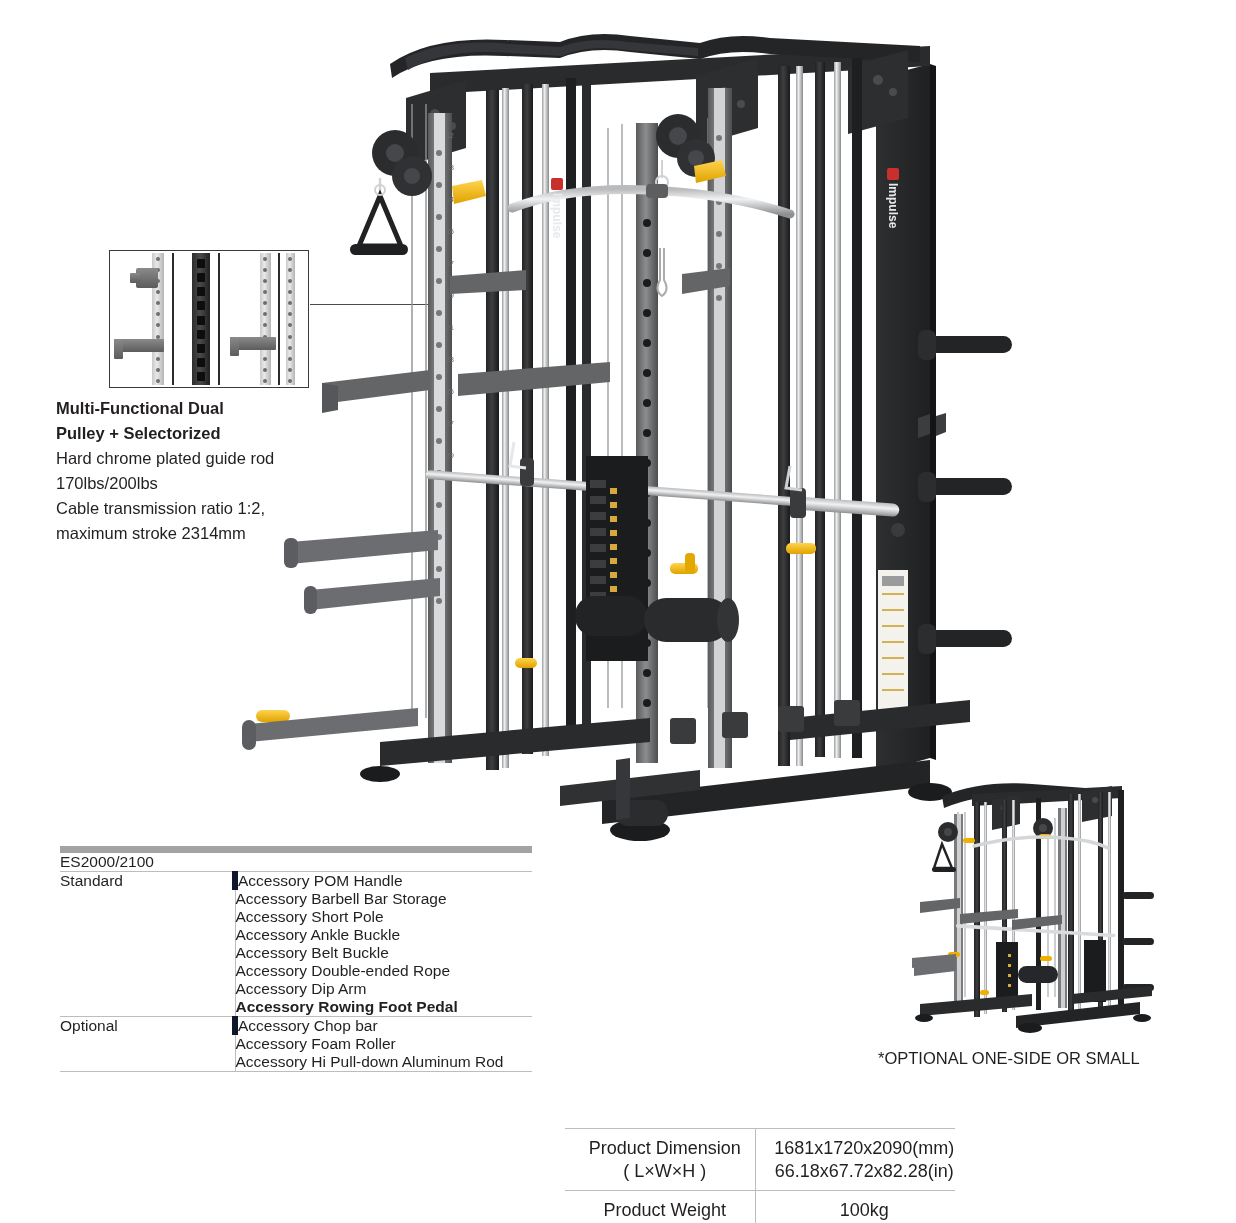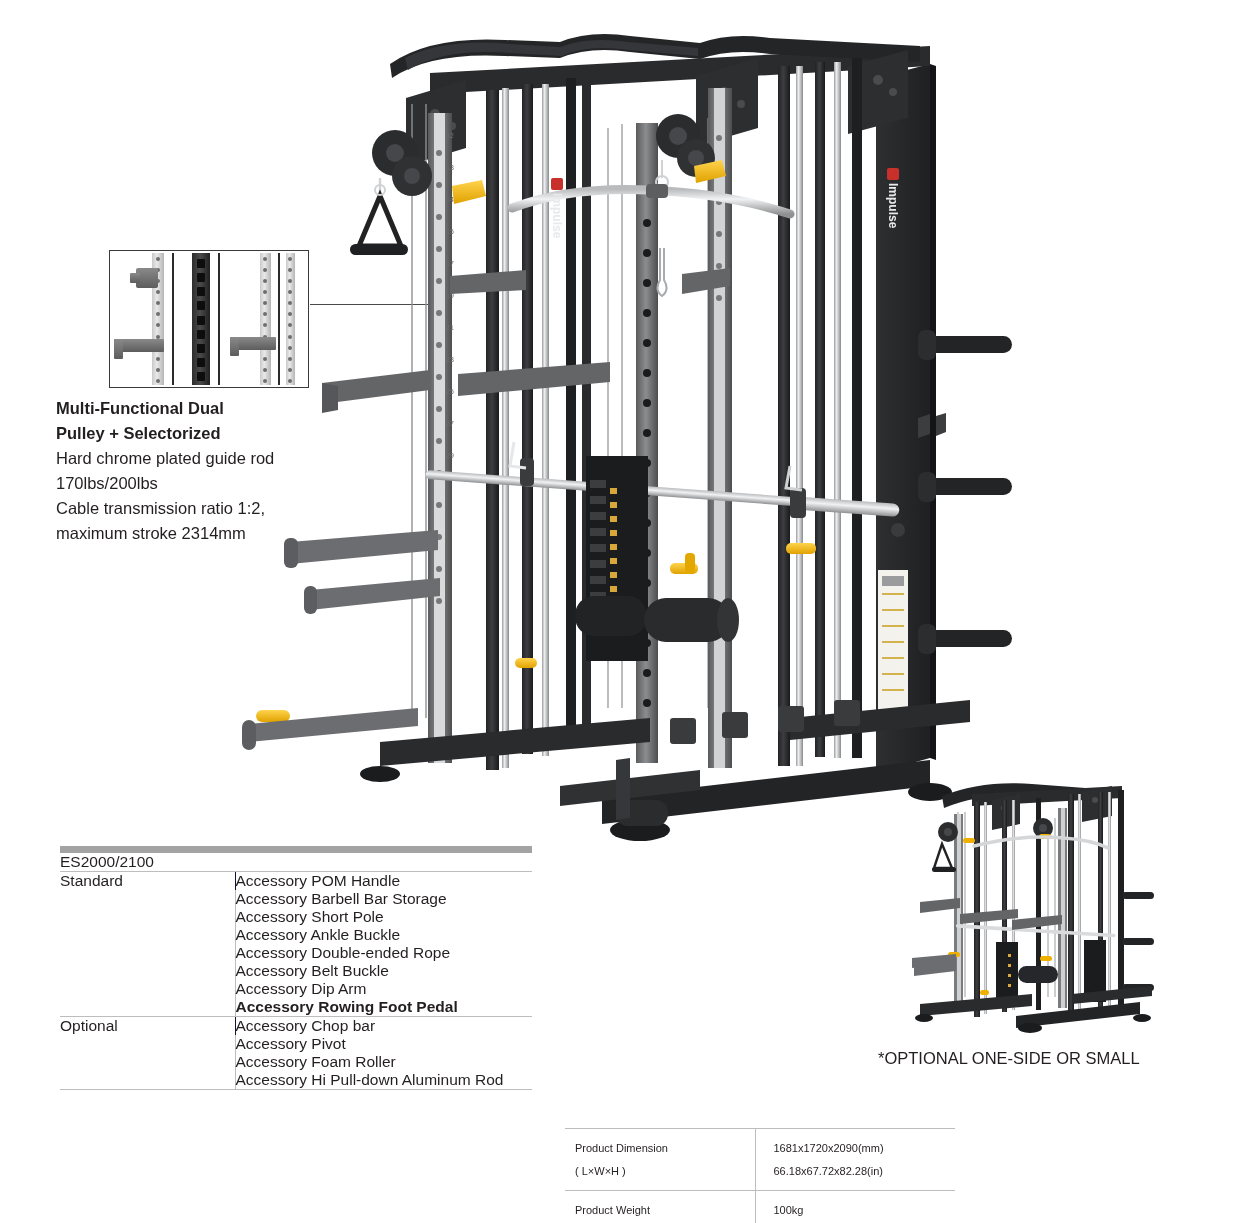--- a/index.html
+++ b/index.html
@@ -119,21 +119,21 @@
   #accessories-table td { padding: 0; vertical-align: top; }
   .acc-title-row td {
     border-top: 7px solid #a3a3a3;
     border-bottom: 1px solid #bdbdbd;
     padding: 7px 0 8px 14px;
     font-size: 15.5px;
   }
   .acc-cat {
     width: 175px;
     padding: 12px 0 10px 14px;
-    border-right: 1px solid #0f172a;
+    border-right: 6px solid #0f172a;
     font-size: 15.5px;
     margin-top: 12px;
   }
   .acc-cat-blank {
     width: 175px;
     border-right: 1px solid #bdbdbd;
     padding: 0;
   }
   .acc-item {
     padding: 12px 0 10px 30px;
@@ -148,22 +148,23 @@
     position: absolute;
     left: 565px; top: 1128px;
     width: 390px;
     border-collapse: collapse;
     font-size: 15px;
     color: #231f20;
   }
   #spec-table td {
     padding: 8px 0 7px 10px;
     vertical-align: top;
-    font-size: 11px;
+    font-size: 18px;
     line-height: 23px;
+    text-align: center;
   }
   #spec-table tr { border-bottom: 1px solid #bdbdbd; }
   #spec-table tr:first-child { border-top: 1px solid #bdbdbd; }
   .spec-label { width: 190px; border-right: 1px solid #bdbdbd; }
   .spec-value { padding-left: 18px !important; margin-left: 32px; }
 </style>
 </head>
 <body>
 
 <div id="callout-block">
@@ -653,42 +654,38 @@
     <tr>
       <td class="acc-cat-blank"></td>
       <td class="acc-item">Accessory Short Pole</td>
     </tr>
     <tr>
       <td class="acc-cat-blank"></td>
       <td class="acc-item">Accessory Ankle Buckle</td>
     </tr>
     <tr>
       <td class="acc-cat-blank"></td>
+      <td class="acc-item">Accessory Belt Buckle</td>
+    </tr>
+    <tr>
+      <td class="acc-cat-blank"></td>
       <td class="acc-item">Accessory Double-ended Rope</td>
-    </tr>
-    <tr>
-      <td class="acc-cat-blank"></td>
-      <td class="acc-item">Accessory Belt Buckle</td>
     </tr>
     <tr>
       <td class="acc-cat-blank"></td>
       <td class="acc-item">Accessory Dip Arm</td>
     </tr>
     <tr class="grp-end">
       <td class="acc-cat-blank"></td>
       <td class="acc-item">Accessory Rowing Foot Pedal</td>
     </tr>
 
     <tr>
       <td class="acc-cat">Optional</td>
       <td class="acc-item">Accessory Chop bar</td>
-    </tr>
-    <tr>
-      <td class="acc-cat-blank"></td>
-      <td class="acc-item">Accessory Pivot</td>
     </tr>
     <tr>
       <td class="acc-cat-blank"></td>
       <td class="acc-item">Accessory Foam Roller</td>
     </tr>
     <tr class="tbl-bottom">
       <td class="acc-cat-blank"></td>
       <td class="acc-item">Accessory Hi Pull-down Aluminum Rod</td>
     </tr>
   </tbody>

